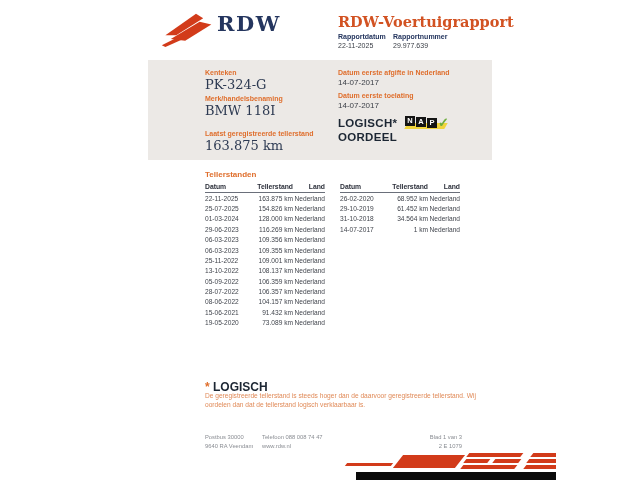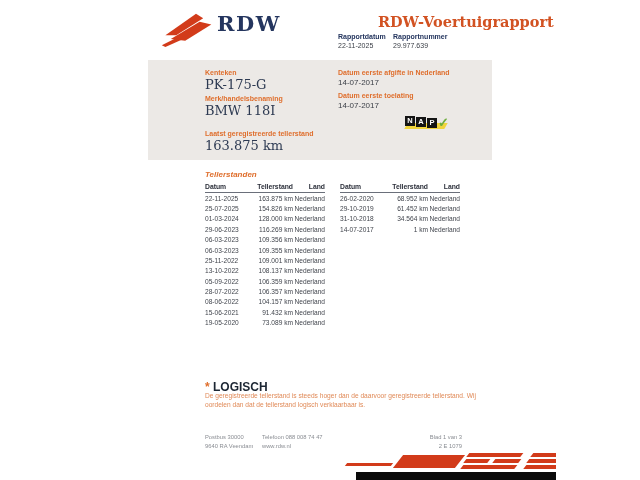--- a/index.html
+++ b/index.html
@@ -4,21 +4,21 @@
 <style>
   html,body{margin:0;padding:0;background:#fff;}
   #page{position:relative;width:556px;height:480px;background:#ffffff;overflow:hidden;
         font-family:"Liberation Sans",sans-serif;color:#3c4048;}
   .abs{position:absolute;}
 
   
   #brand-word{left:217px;top:11px;font-family:"DejaVu Serif",serif;font-weight:bold;
               font-size:21px;letter-spacing:1.5px;color:#24355e;}
   #doc-title{left:338px;top:13px;font-family:"DejaVu Serif",serif;font-weight:bold;
-             font-size:14.5px;color:#d25222;margin-left:40px;}
+             font-size:14.5px;color:#d25222;}
   .meta-label{font-size:7px;font-weight:bold;color:#24355e;}
   .meta-value{font-size:7px;color:#3c4048;}
 
   
   #summary-panel{left:148px;top:60px;width:344px;height:100px;background:#ece9e6;}
   .fld-label{font-size:7px;font-weight:bold;color:#df6e2c;}
   .fld-big{font-family:"DejaVu Serif",serif;font-size:13px;color:#2d3a52;}
   .fld-small{font-size:8px;color:#3c4048;}
   .verdict{font-size:11.5px;font-weight:bold;color:#1c2633;line-height:14px;letter-spacing:.3px;}
 
@@ -69,41 +69,45 @@
 
   <div class="abs" id="doc-title">RDW-Voertuigrapport</div>
   <div class="abs meta-label" style="left:338px;top:33px;">Rapportdatum</div>
   <div class="abs meta-value" style="left:338px;top:42px;">22-11-2025</div>
   <div class="abs meta-label" style="left:393px;top:33px;">Rapportnummer</div>
   <div class="abs meta-value" style="left:393px;top:42px;">29.977.639</div>
 
   <div class="abs" id="summary-panel"></div>
 
   <div class="abs fld-label" style="left:205px;top:69px;">Kenteken</div>
-  <div class="abs fld-big" style="left:205px;top:77px;">PK-175-G</div>
+  <div class="abs fld-big" style="left:205px;top:77px;">PK-324-G</div>
   <div class="abs fld-label" style="left:205px;top:95px;">Merk/handelsbenaming</div>
   <div class="abs fld-big" style="left:205px;top:103px;">BMW 118I</div>
   <div class="abs fld-label" style="left:205px;top:130px;">Laatst geregistreerde tellerstand</div>
   <div class="abs fld-big" style="left:205px;top:138px;">163.875 km</div>
 
   <div class="abs fld-label" style="left:338px;top:69px;">Datum eerste afgifte in Nederland</div>
   <div class="abs fld-small" style="left:338px;top:78px;">14-07-2017</div>
   <div class="abs fld-label" style="left:338px;top:92px;">Datum eerste toelating</div>
   <div class="abs fld-small" style="left:338px;top:101px;">14-07-2017</div>
 
+  <div class="abs verdict" style="left:338px;top:116px;">
+    <div>LOGISCH*</div>
+    <div>OORDEEL</div>
+  </div>
 
   <div class="abs" id="nap-logo">
     <span class="nap-yellow"></span>
     <span class="nap-sq" style="left:0;top:2px;">N</span>
     <span class="nap-sq" style="left:11px;top:3px;">A</span>
     <span class="nap-sq" style="left:22px;top:4px;">P</span>
     <span class="nap-check">✓</span>
   </div>
 
-  <div class="abs sec-title" style="left:205px;top:170px;font-style:italic;">Tellerstanden</div>
+  <div class="abs sec-title" style="left:205px;top:170px;">Tellerstanden</div>
 
   <table class="ttable abs" style="left:205px;top:183px;">
     <thead>
       <tr>
         <th class="c1">Datum</th>
         <th class="c2">Tellerstand</th>
         <th class="c3">Land</th>
       </tr>
     </thead>
     <tbody>

